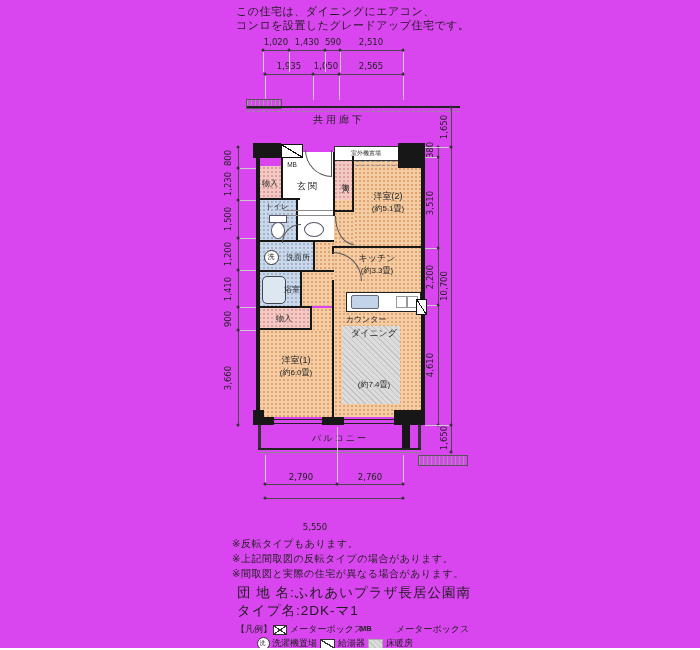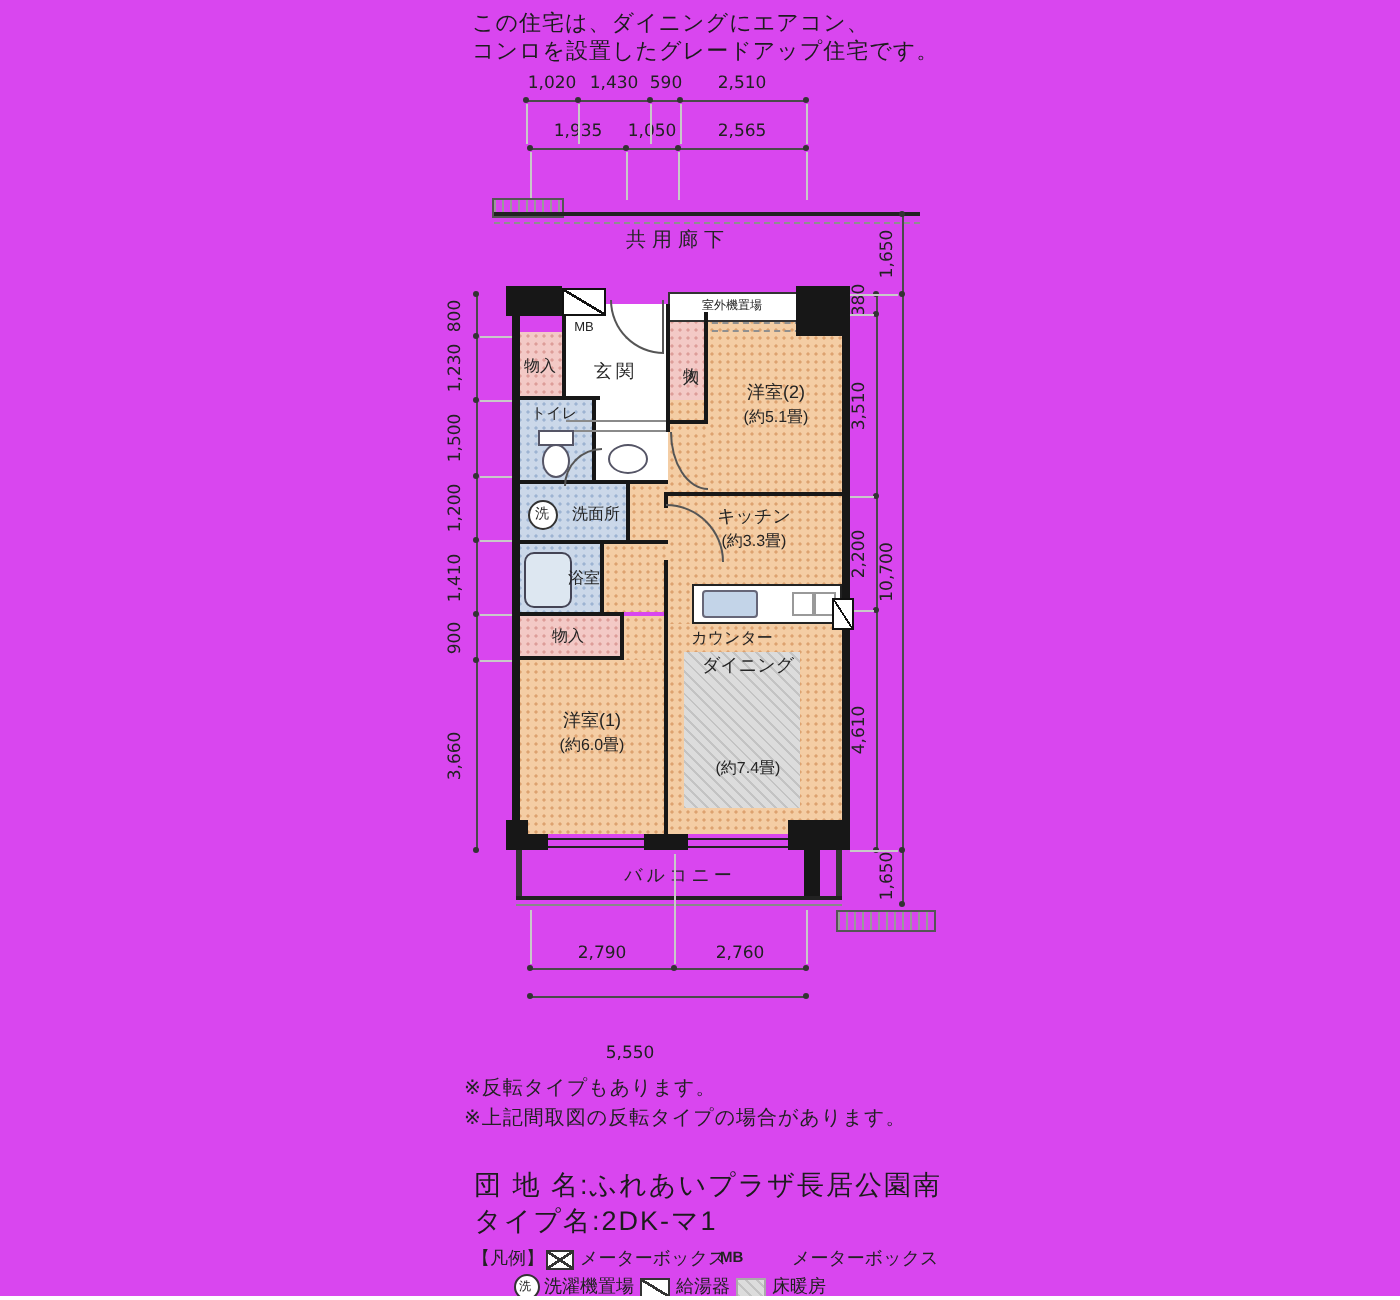--- a/index.html
+++ b/index.html
@@ -263,20 +263,21 @@
   <div class="dot" style="left:265px;top:484px;"></div>
   <div class="dot" style="left:337px;top:484px;"></div>
   <div class="dot" style="left:403px;top:484px;"></div>
   <span class="dt" style="left:315px;top:491px;margin-top:36px;">5,550</span>
   <div class="dl" style="left:265px;top:498px;width:138px;height:1px;"></div>
   <div class="dot" style="left:265px;top:498px;"></div>
   <div class="dot" style="left:403px;top:498px;"></div>
 
   <div class="notes-line" style="left:232px;top:537px;">※反転タイプもあります。</div>
   <div class="notes-line" style="left:232px;top:552px;">※上記間取図の反転タイプの場合があります。</div>
+  <div class="notes-line" style="left:232px;top:567px;">※間取図と実際の住宅が異なる場合があります。</div>
 
   <div class="abs" style="left:237px;top:584px;font-size:13.5px;letter-spacing:1px;font-weight:500;">団 地 名:ふれあいプラザ長居公園南</div>
   <div class="abs" style="left:237px;top:602px;font-size:13.5px;letter-spacing:1px;font-weight:500;">タイプ名:2DK-マ1</div>
 
   <span class="legend-label" style="left:236px;top:623px;">【凡例】</span>
   <div class="xbox" style="left:273px;top:625px;width:12px;height:8px;"></div>
   <span class="legend-label" style="left:290px;top:623px;">メーターボックス</span>
   <span class="legend-label" style="left:360px;top:624px;font-size:7.5px;font-weight:bold;">MB</span>
   <span class="legend-label" style="left:376px;top:623px;margin-left:20px;">メーターボックス</span>
   <div class="oval" style="left:257px;top:637px;width:11px;height:11px;border-color:#333;"></div>

